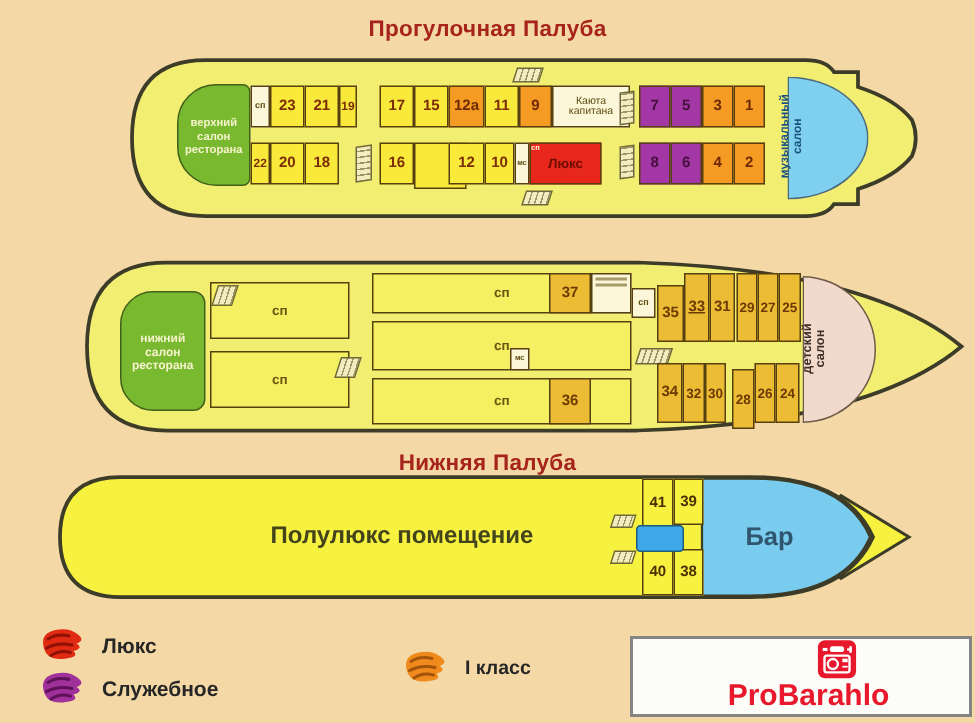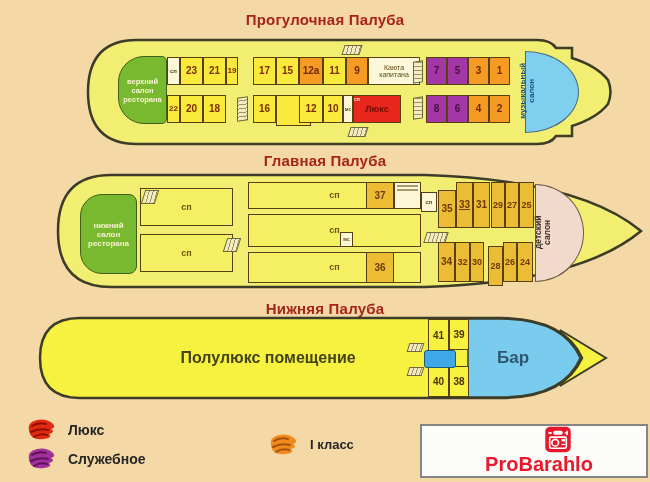--- a/index.html
+++ b/index.html
@@ -86,21 +86,20 @@
       <div class="rot" style="width:66px;font-size:8px;color:#19517f;">музыкальный салон</div>
     </div>
 
     <div class="stv" style="left:152px;top:60px;width:9px;height:22px;"></div>
     <div class="st" style="left:258px;top:8px;width:16px;height:8px;"></div>
     <div class="st" style="left:264px;top:90px;width:16px;height:8px;"></div>
     <div class="stv" style="left:328px;top:24px;width:8px;height:20px;"></div>
     <div class="stv" style="left:328px;top:60px;width:8px;height:20px;"></div>
   </div>
 
-  <div class="title" style="top:152px;">Главная Палуба</div>
 
   <div class="ship" style="left:55px;top:172px;width:590px;height:118px;">
     <svg class="hull" width="590" height="118" viewBox="0 0 590 118">
       <path d="M 56,3 H 370 Q 525,8 586,59 Q 525,110 370,115 H 56 Q 3,115 3,59 Q 3,3 56,3 Z" fill="#f2ee72" stroke="#3c3c28" stroke-width="2.5"></path>
     </svg>
 
     <div class="salon-green" style="left:25px;top:22px;width:55px;height:78px;border-radius:22px 8px 8px 22px;font-size:8px;">нижний салон ресторана</div>
 
     <div class="cab deckbox" style="left:85px;top:16px;width:93px;height:38px;font-size:9px;">сп</div>
     <div class="cab deckbox" style="left:85px;top:62px;width:93px;height:38px;font-size:9px;">сп</div>

